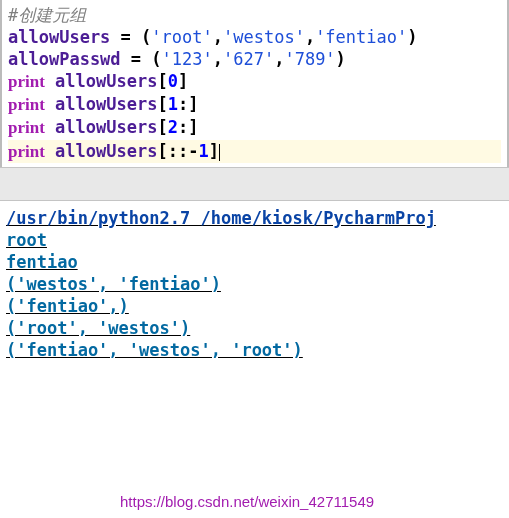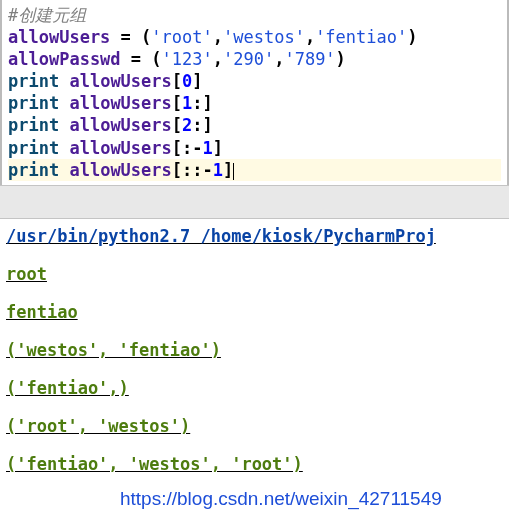--- a/index.html
+++ b/index.html
@@ -23,71 +23,70 @@
     white-space: pre;
     font-weight: bold;
   }
   .highlight {
     background: #fffae3;
   }
   .comment { color: #808080; font-style: italic; font-weight: normal; margin-top: 44px; }
   .ident { color: #4c1d95; }
   .op { color: #000000; }
   .str { color: #1d4ed8; font-weight: normal; }
-  .kw { color: #0c4a6e; font-weight: bold; }
+  .kw { color: #a21caf; font-weight: bold; font-family: Liberation Serif, serif; }
   .num { color: #0000ff; font-weight: bold; }
   .bracket { color: #000000; }
   .caret { display: inline-block; width: 1px; background: #000; height: 1em; vertical-align: text-bottom; }
 
   .divider {
     height: 34px;
     background: #e8e8e8;
     border-top: 1px solid #c4c4c4;
     border-bottom: 1px solid #c4c4c4;
   }
 
   .console {
     padding: 6px 6px;
     line-height: 1.3;
     background: #ffffff;
     font-weight: bold;
     text-decoration: underline;
   }
   .console .cmd { color: #0a44a5; font-weight: bold; }
-  .console .out { color: #4d7c0f; margin-top: 16px; }
+  .console .out { color: #0369a1; }
   .watermark {
     position: absolute;
     bottom: 8px;
     left: 120px;
-    color: #1d4ed8;
-    font-size: 19px;
+    color: #a21caf;
+    font-size: 15px;
     font-family: sans-serif;
     pointer-events: none;
   }
 </style>
 </head>
 <body>
 
 <div class="editor">
   <div class="line"><span class="comment">#创建元组</span></div>
 
   <div class="line"><span class="ident">allowUsers</span><span class="op"> = (</span><span class="str">'root'</span><span class="op">,</span><span class="str">'westos'</span><span class="op">,</span><span class="str">'fentiao'</span><span class="op">)</span></div>
 
-  <div class="line"><span class="ident">allowPasswd</span><span class="op"> = (</span><span class="str">'123'</span><span class="op">,</span><span class="str">'290'</span><span class="op">,</span><span class="str">'789'</span><span class="op">)</span></div>
+  <div class="line"><span class="ident">allowPasswd</span><span class="op"> = (</span><span class="str">'123'</span><span class="op">,</span><span class="str">'627'</span><span class="op">,</span><span class="str">'789'</span><span class="op">)</span></div>
 
 
   <div class="line"><span class="kw">print</span><span> </span><span class="ident">allowUsers</span><span class="bracket">[</span><span class="num">0</span><span class="bracket">]</span></div>
 
 
 
   <div class="line"><span class="kw">print</span><span> </span><span class="ident">allowUsers</span><span class="bracket">[</span><span class="num">1</span><span class="op">:</span><span class="bracket">]</span></div>
 
   <div class="line"><span class="kw">print</span><span> </span><span class="ident">allowUsers</span><span class="bracket">[</span><span class="num">2</span><span class="op">:</span><span class="bracket">]</span></div>
 
-  <div class="line"><span class="kw">print</span><span> </span><span class="ident">allowUsers</span><span class="bracket">[</span><span class="op">:</span><span class="op">-</span><span class="num">1</span><span class="bracket">]</span></div>
 
   <div class="line highlight"><span class="kw">print</span><span> </span><span class="ident">allowUsers</span><span class="bracket">[</span><span class="op">:</span><span class="op">:</span><span class="op">-</span><span class="num">1</span><span class="bracket">]</span><span class="caret"></span></div>
 </div>
 
 <div class="divider"></div>
 
 <div class="console">
   <div class="line cmd">/usr/bin/python2.7 /home/kiosk/PycharmProj</div>
   <div class="line out">root</div>
   <div class="line out">fentiao</div>

